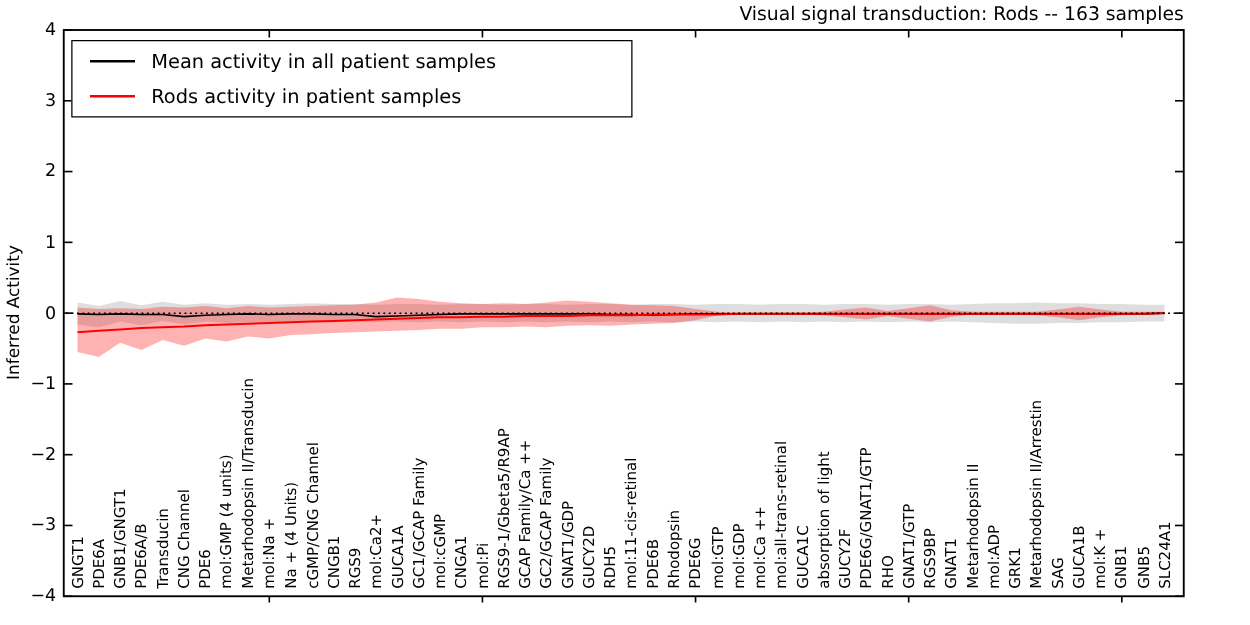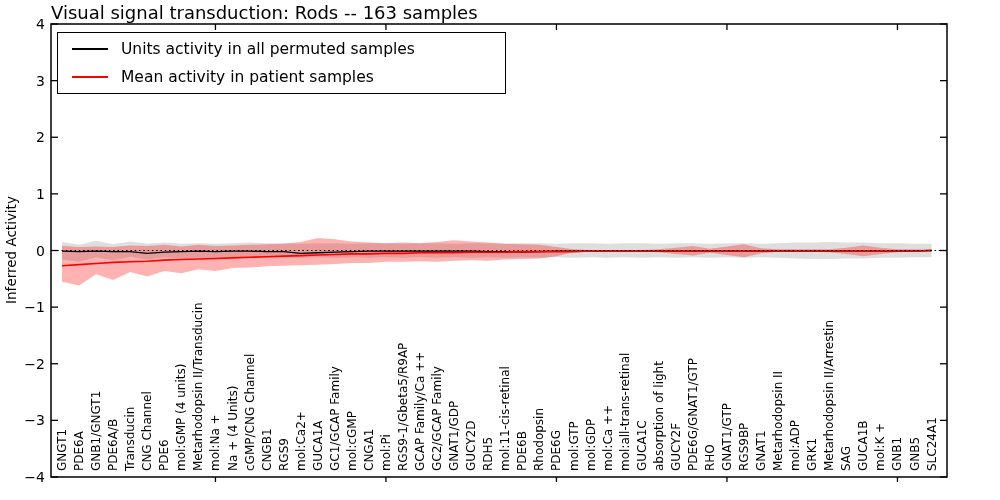--- a/index.html
+++ b/index.html
@@ -1,19 +1,19 @@
 <!DOCTYPE html>
 <html><head>
 <meta charset="utf-8">
 <style>
   html,body{margin:0;padding:0;background:#fff;}
   body{font-family:"DejaVu Sans","Liberation Sans",sans-serif;color:#000;}
   #fig{position:relative;width:1000px;height:500px;background:#fff;overflow:hidden;}
   #chart-svg{position:absolute;left:0;top:0;}
-  .title{position:absolute;left:51px;top:2px;width:896px;text-align:left;font-size:18px;}
+  .title{position:absolute;left:51px;top:2px;width:896px;text-align:right;font-size:15px;}
   .xlabel{position:absolute;left:51px;top:481px;width:896px;text-align:center;font-size:13.5px;}
   .ylabel{position:absolute;left:11px;top:250px;transform:translate(-50%,-50%) rotate(-90deg);
           white-space:nowrap;font-size:13.5px;}
   .ytl{position:absolute;left:0;width:45px;text-align:right;font-size:14px;height:18px;line-height:18px;}
   .xtl{position:absolute;transform-origin:0 0;transform:rotate(-90deg);white-space:nowrap;
        font-size:12px;line-height:14px;height:14px;}
   .legend{position:absolute;left:57px;top:32px;width:449px;height:62px;background:#fff;
           border:1.7px solid #000;box-sizing:border-box;display:flex;flex-direction:column;
           justify-content:center;gap:9px;}
   .legend-row{display:flex;align-items:center;font-size:15.5px;line-height:19px;}
@@ -59,25 +59,25 @@
       <line x1="897.45" x2="897.45" y1="24" y2="30" stroke="#000" stroke-width="1.3"></line>
       <line x1="897.45" x2="897.45" y1="477" y2="482" stroke="#000" stroke-width="1.3"></line>
     </svg>
 
   <div class="title">Visual signal transduction: Rods -- 163 samples</div>
   <div class="ylabel">Inferred Activity</div>
 
   <div class="legend">
     <div class="legend-row">
       <span class="legend-line" style="background: rgb(0, 0, 0);"></span>
-      <span>Units activity in all permuted samples</span>
+      <span>Mean activity in all patient samples</span>
     </div>
     <div class="legend-row">
       <span class="legend-line" style="background: rgb(255, 0, 0);"></span>
-      <span>Mean activity in patient samples</span>
+      <span>Rods activity in patient samples</span>
     </div>
   </div>
 <div class="ytl" style="top: 468px;">−4</div>
     <div class="ytl" style="top: 411.375px;">−3</div>
     <div class="ytl" style="top: 354.75px;">−2</div>
     <div class="ytl" style="top: 298.125px;">−1</div>
     <div class="ytl" style="top: 241.5px;">0</div>
     <div class="ytl" style="top: 184.875px;">1</div>
     <div class="ytl" style="top: 128.25px;">2</div>
     <div class="ytl" style="top: 71.625px;">3</div>

